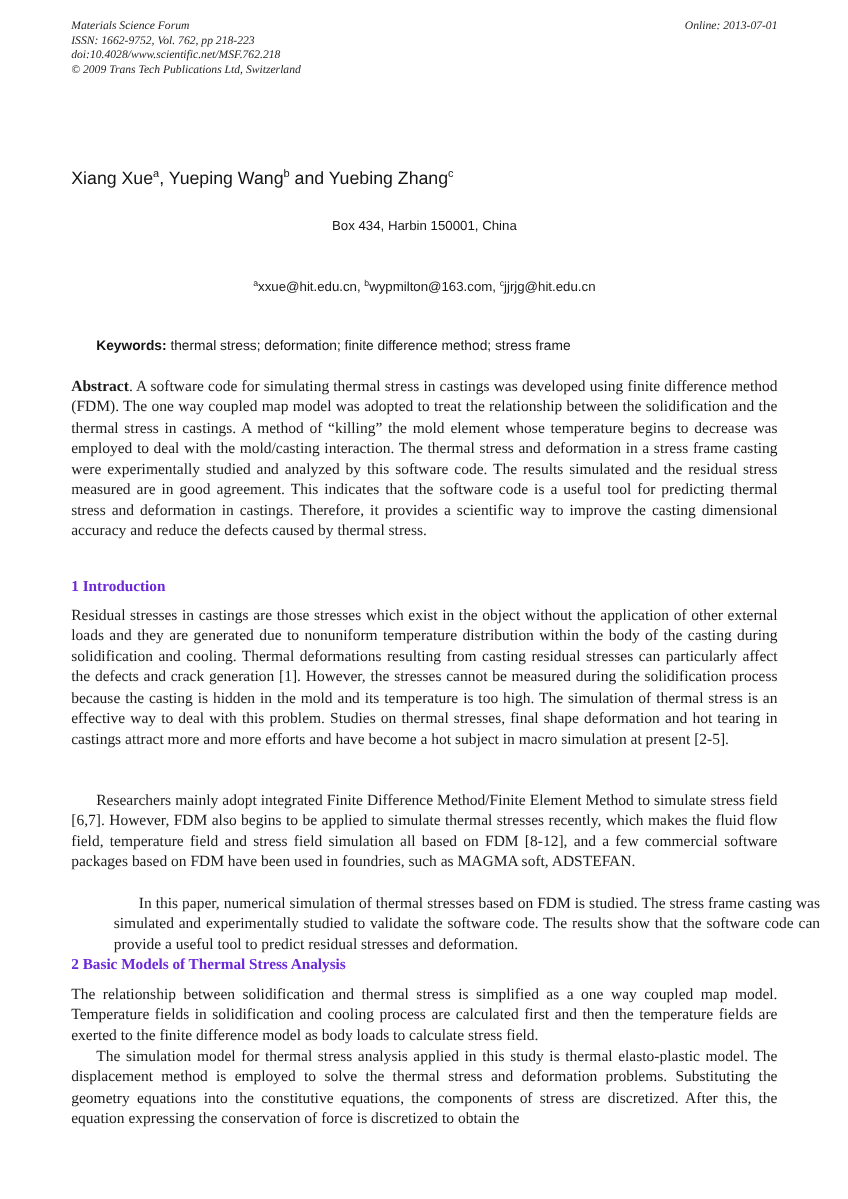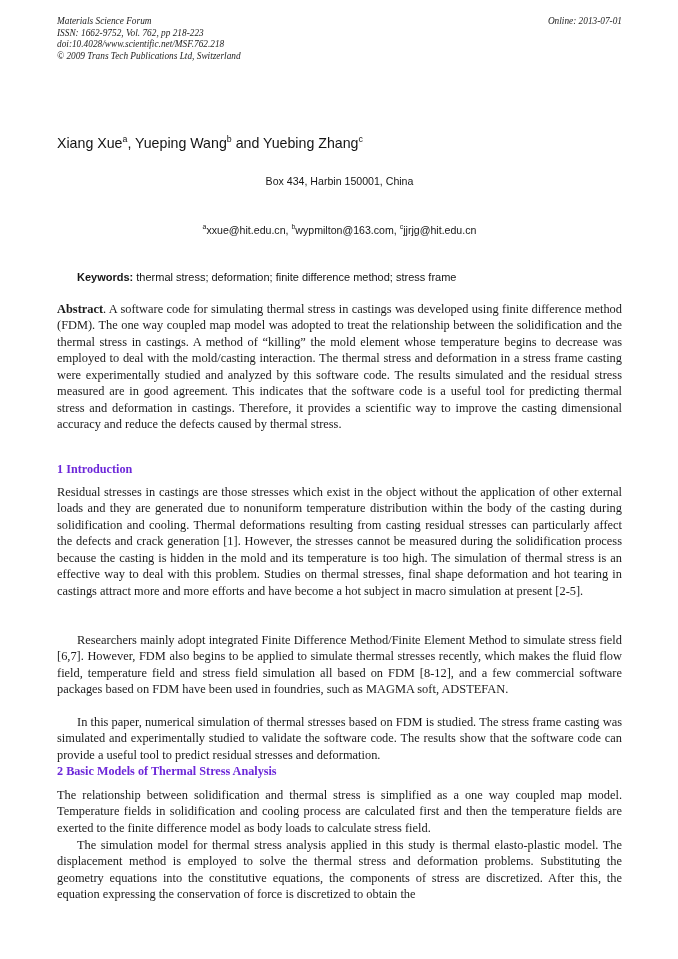--- a/index.html
+++ b/index.html
@@ -157,21 +157,21 @@
     font-size: 12.2px;
     line-height: 16px;
     color: #6d28d9;
   }
 
   
   #abstract-block { top: 301px; }
   #intro-heading  { top: 461px; }
   #intro-p1       { top: 484px; }
   #intro-p2       { top: 632px; }
-  #intro-p3       { top: 714px; }
+  #intro-p3       { top: 714px; margin-left: 34px; }
   #models-heading { top: 763px; }
   #models-p1      { top: 787px; }
   #models-p2      { top: 837px; }
 </style>
 </head>
 <body>
 
 <div class="page">
 
   <div class="pub-header">

